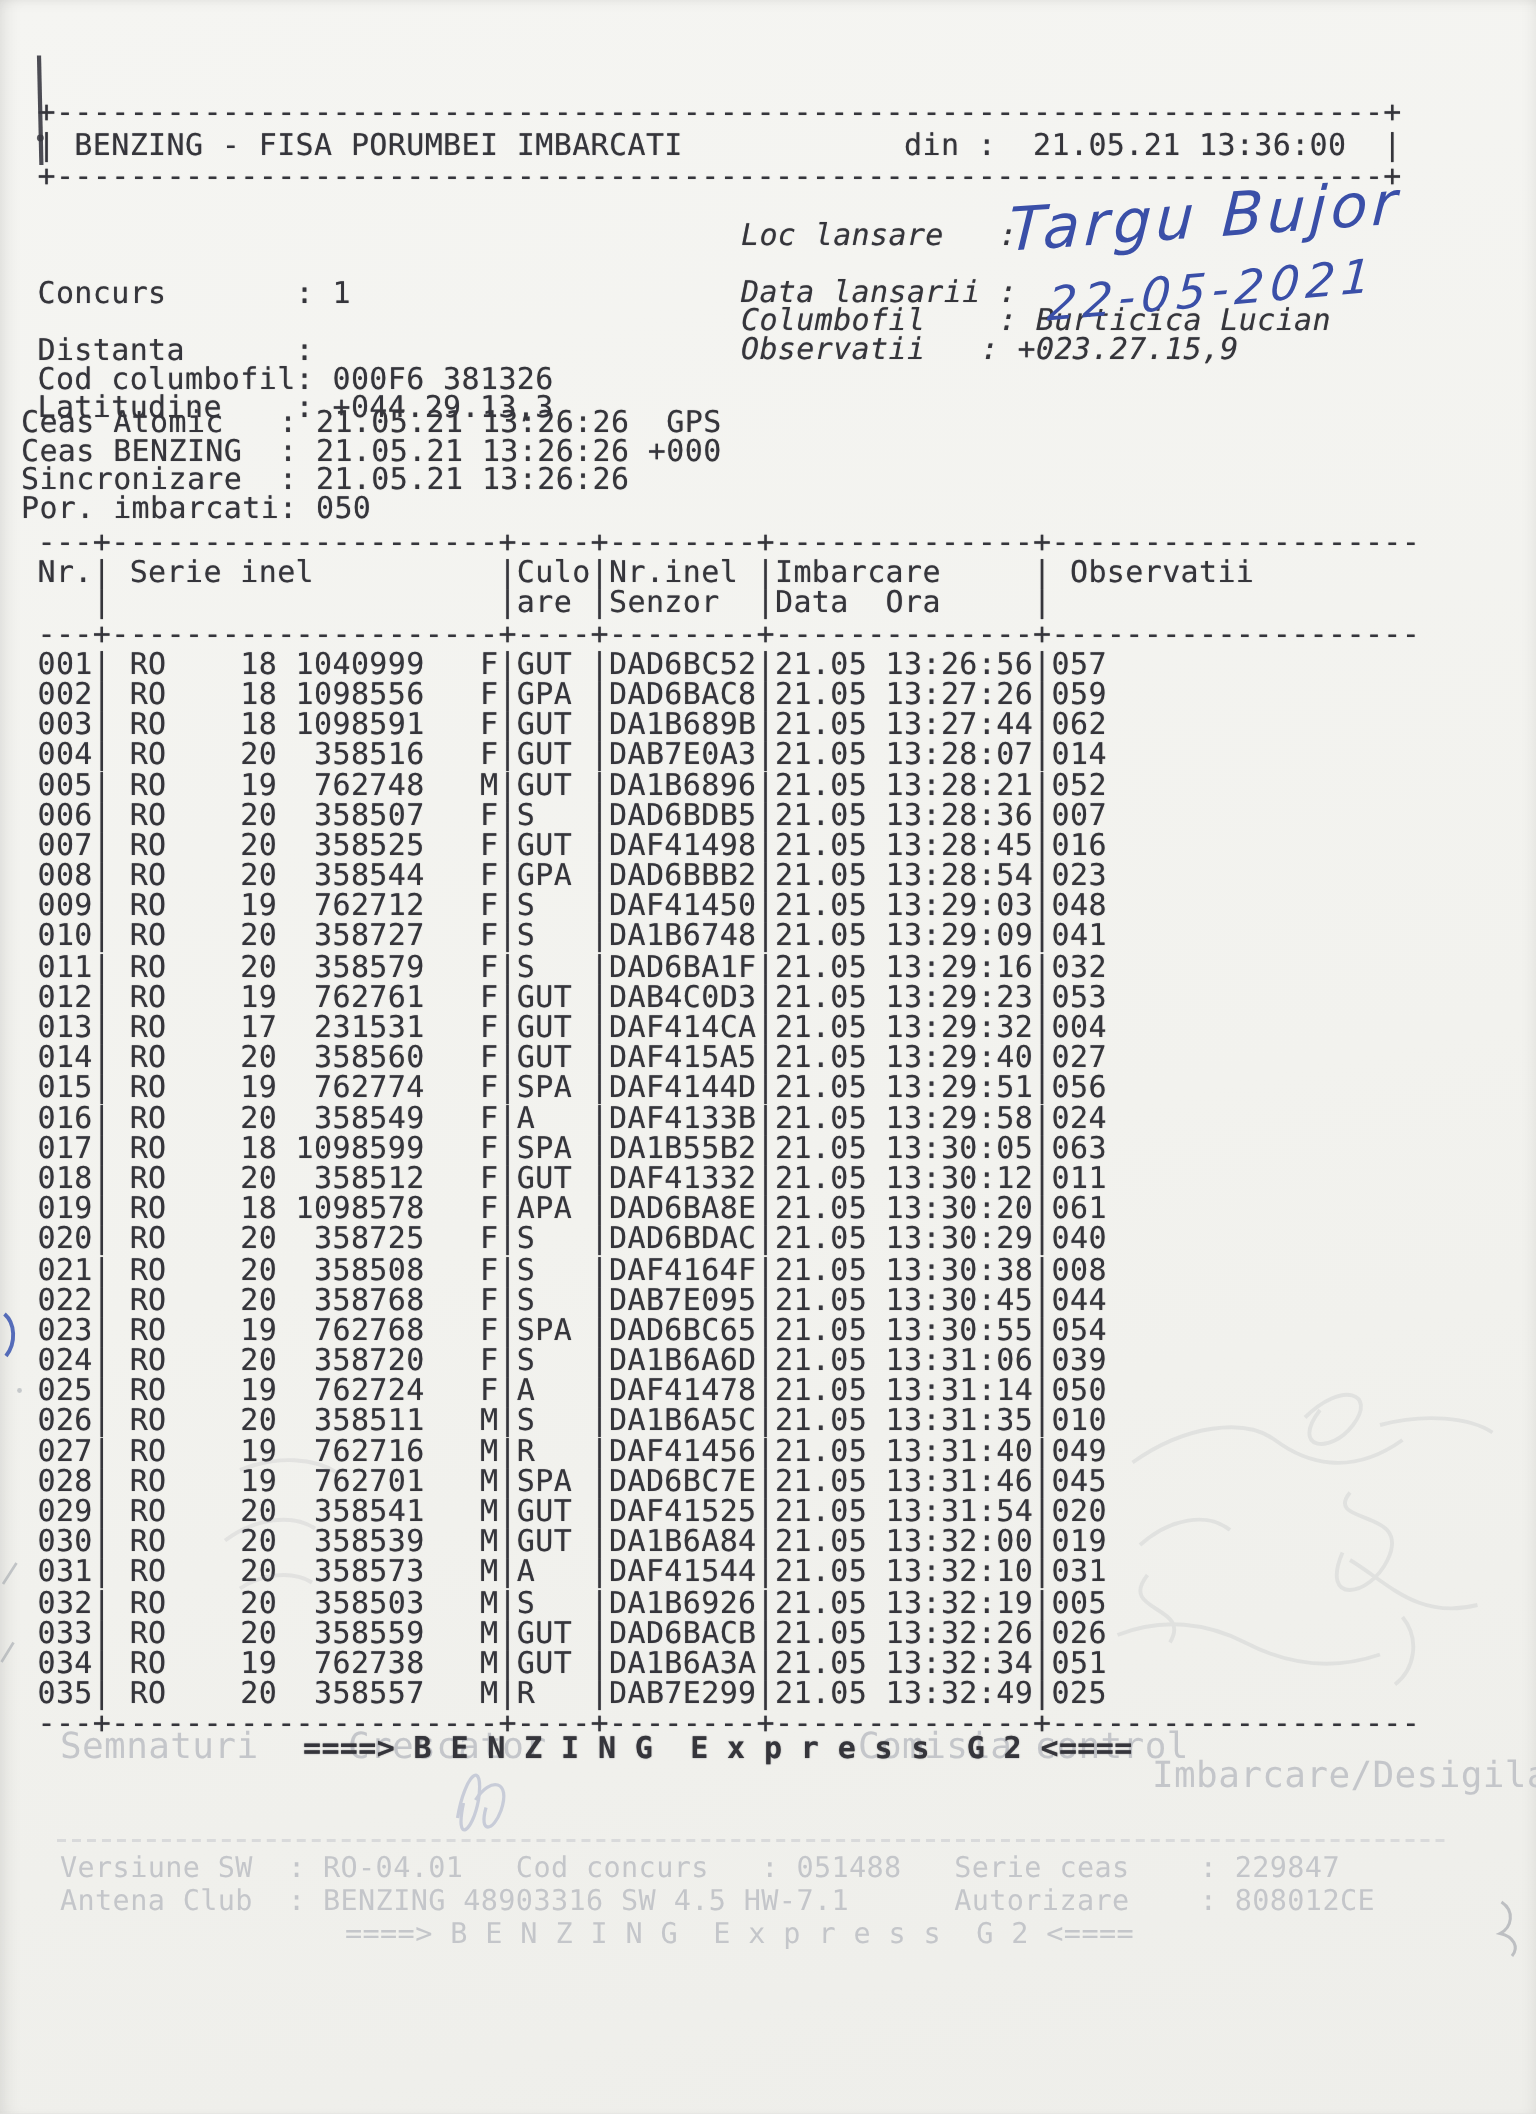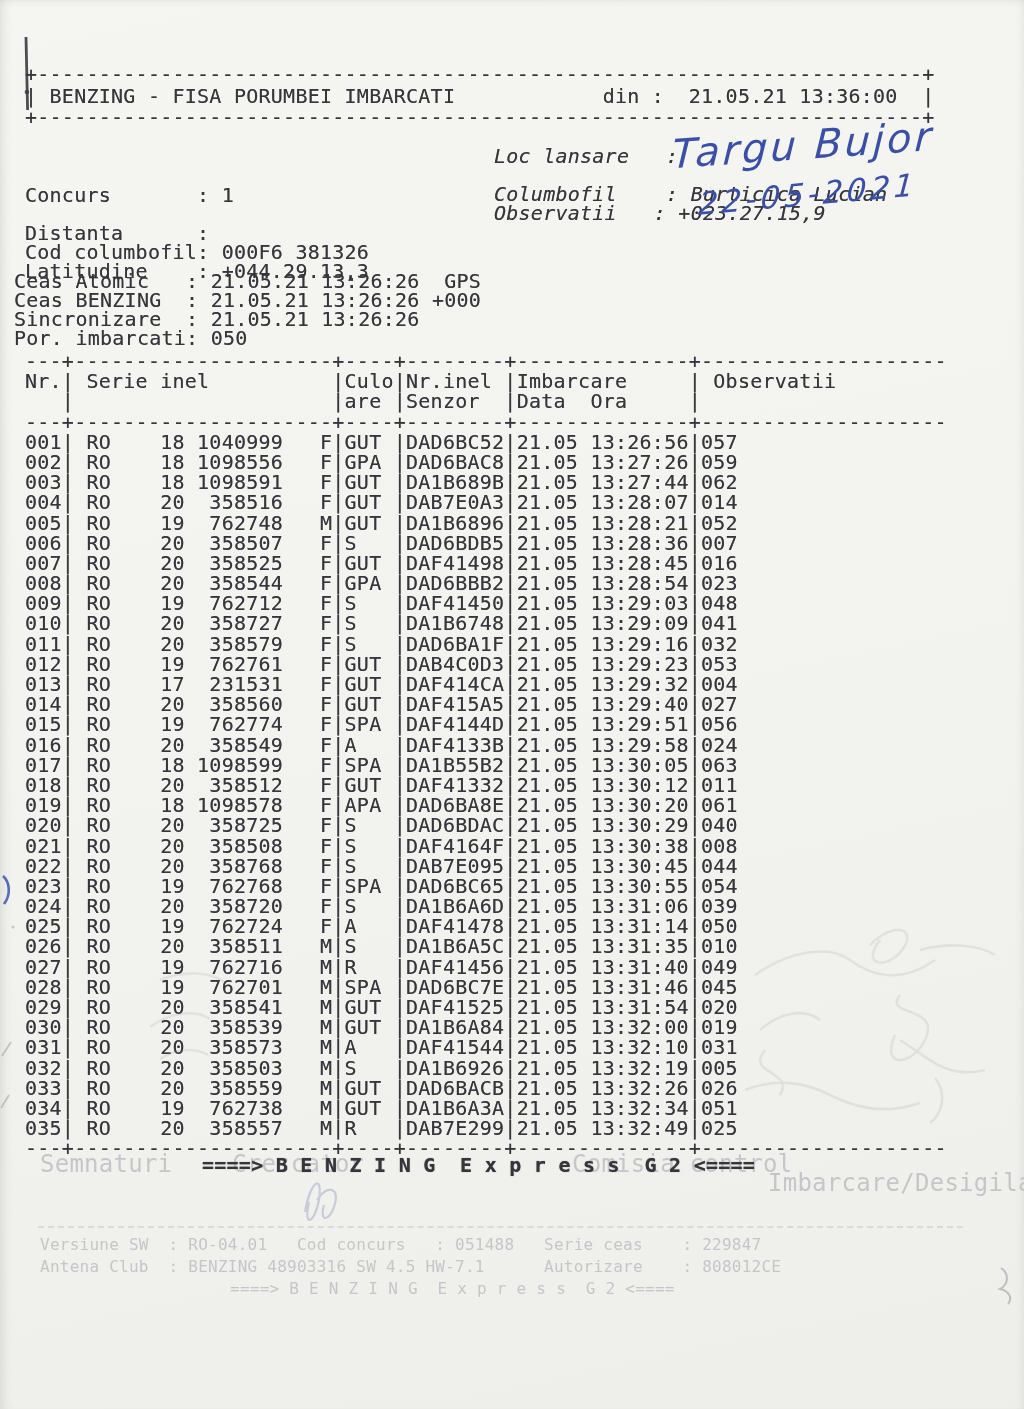--- a/index.html
+++ b/index.html
@@ -20,40 +20,40 @@
   .info-right{left:494px;top:147px;font-style:italic;}
   .clock{left:14px;top:272px;}
   .table{left:25px;top:351px;}
   .table .ln{height:20.2px;line-height:20.2px;}
   .footer{left:202px;top:1153px;font-weight:bold;text-shadow:0 0 .9px rgba(53,53,60,.7);}
   
   .ghost, .ghost *{color:var(--ghost,#c4c6ca);text-shadow:none;}
   .ghost-words{left:0;top:1150px;width:1024px;height:22px;font-size:24px;}
   .ghost-words span{position:absolute;top:0;white-space:pre;}
   .ghost-rule{position:absolute;left:38px;top:1226px;width:925px;border-top:2px dashed #d6d7d9;opacity:.85;}
-  .ghost-lines{left:40px;top:1234px;font-size:16px;}
+  .ghost-lines{left:40px;top:1234px;font-size:19px;}
   .ghost-lines .ln{height:22px;line-height:22px;}
   .ghost-lines .ln:nth-child(3){margin-left:190px;}
   .hand{position:absolute;font-family:"DejaVu Sans","Liberation Sans",sans-serif;
         font-style:italic;color:var(--ink,#3a4fa8);}
   .hand-loc{left:672px;top:122px;font-size:40px;letter-spacing:3px;
             transform:rotate(-4deg) skewX(-7deg);}
   .hand-date{left:698px;top:176px;font-size:31px;letter-spacing:4px;
              transform:rotate(-5deg) skewX(-9deg);}
   svg.marks{position:absolute;left:0;top:0;pointer-events:none;}
 </style>
 </head>
 <body>
 
 <div class="sheet">
 
   <div class="mono box"><div class="ln">+------------------------------------------------------------------------+</div><div class="ln">| BENZING - FISA PORUMBEI IMBARCATI            din :  21.05.21 13:36:00  |</div><div class="ln">+------------------------------------------------------------------------+</div></div>
 
   <div class="mono info info-left"><div class="ln">Concurs       : 1</div><div class="ln"></div><div class="ln">Distanta      : </div><div class="ln">Cod columbofil: 000F6 381326</div><div class="ln">Latitudine    : +044.29.13,3</div></div>
-  <div class="mono info info-right"><div class="ln">Loc lansare   : </div><div class="ln"></div><div class="ln">Columbofil    : Burticica Lucian</div><div class="ln">Observatii   : +023.27.15,9</div></div>
+  <div class="mono info info-right"><div class="ln">Loc lansare   : </div><div class="ln"></div><div class="ln">Data lansarii : </div><div class="ln">Columbofil    : Burticica Lucian</div><div class="ln">Observatii   : +023.27.15,9</div></div>
   <div class="mono info clock"><div class="ln">Ceas Atomic   : 21.05.21 13:26:26  GPS</div><div class="ln">Ceas BENZING  : 21.05.21 13:26:26 +000</div><div class="ln">Sincronizare  : 21.05.21 13:26:26</div><div class="ln">Por. imbarcati: 050</div></div>
 
   <div class="mono table"><div class="ln">---+---------------------+----+--------+--------------+--------------------</div><div class="ln">Nr.| Serie inel          |Culo|Nr.inel |Imbarcare     | Observatii</div><div class="ln">   |                     |are |Senzor  |Data  Ora     |</div><div class="ln">---+---------------------+----+--------+--------------+--------------------</div><div class="ln">001| RO    18 1040999   F|GUT |DAD6BC52|21.05 13:26:56|057</div><div class="ln">002| RO    18 1098556   F|GPA |DAD6BAC8|21.05 13:27:26|059</div><div class="ln">003| RO    18 1098591   F|GUT |DA1B689B|21.05 13:27:44|062</div><div class="ln">004| RO    20  358516   F|GUT |DAB7E0A3|21.05 13:28:07|014</div><div class="ln">005| RO    19  762748   M|GUT |DA1B6896|21.05 13:28:21|052</div><div class="ln">006| RO    20  358507   F|S   |DAD6BDB5|21.05 13:28:36|007</div><div class="ln">007| RO    20  358525   F|GUT |DAF41498|21.05 13:28:45|016</div><div class="ln">008| RO    20  358544   F|GPA |DAD6BBB2|21.05 13:28:54|023</div><div class="ln">009| RO    19  762712   F|S   |DAF41450|21.05 13:29:03|048</div><div class="ln">010| RO    20  358727   F|S   |DA1B6748|21.05 13:29:09|041</div><div class="ln">011| RO    20  358579   F|S   |DAD6BA1F|21.05 13:29:16|032</div><div class="ln">012| RO    19  762761   F|GUT |DAB4C0D3|21.05 13:29:23|053</div><div class="ln">013| RO    17  231531   F|GUT |DAF414CA|21.05 13:29:32|004</div><div class="ln">014| RO    20  358560   F|GUT |DAF415A5|21.05 13:29:40|027</div><div class="ln">015| RO    19  762774   F|SPA |DAF4144D|21.05 13:29:51|056</div><div class="ln">016| RO    20  358549   F|A   |DAF4133B|21.05 13:29:58|024</div><div class="ln">017| RO    18 1098599   F|SPA |DA1B55B2|21.05 13:30:05|063</div><div class="ln">018| RO    20  358512   F|GUT |DAF41332|21.05 13:30:12|011</div><div class="ln">019| RO    18 1098578   F|APA |DAD6BA8E|21.05 13:30:20|061</div><div class="ln">020| RO    20  358725   F|S   |DAD6BDAC|21.05 13:30:29|040</div><div class="ln">021| RO    20  358508   F|S   |DAF4164F|21.05 13:30:38|008</div><div class="ln">022| RO    20  358768   F|S   |DAB7E095|21.05 13:30:45|044</div><div class="ln">023| RO    19  762768   F|SPA |DAD6BC65|21.05 13:30:55|054</div><div class="ln">024| RO    20  358720   F|S   |DA1B6A6D|21.05 13:31:06|039</div><div class="ln">025| RO    19  762724   F|A   |DAF41478|21.05 13:31:14|050</div><div class="ln">026| RO    20  358511   M|S   |DA1B6A5C|21.05 13:31:35|010</div><div class="ln">027| RO    19  762716   M|R   |DAF41456|21.05 13:31:40|049</div><div class="ln">028| RO    19  762701   M|SPA |DAD6BC7E|21.05 13:31:46|045</div><div class="ln">029| RO    20  358541   M|GUT |DAF41525|21.05 13:31:54|020</div><div class="ln">030| RO    20  358539   M|GUT |DA1B6A84|21.05 13:32:00|019</div><div class="ln">031| RO    20  358573   M|A   |DAF41544|21.05 13:32:10|031</div><div class="ln">032| RO    20  358503   M|S   |DA1B6926|21.05 13:32:19|005</div><div class="ln">033| RO    20  358559   M|GUT |DAD6BACB|21.05 13:32:26|026</div><div class="ln">034| RO    19  762738   M|GUT |DA1B6A3A|21.05 13:32:34|051</div><div class="ln">035| RO    20  358557   M|R   |DAB7E299|21.05 13:32:49|025</div><div class="ln">---+---------------------+----+--------+--------------+--------------------</div></div>
 
   <div class="mono ghost ghost-words"><span style="left: 40px;">Semnaturi</span><span style="left: 232px;">Crescator</span><span style="left: 572px;">Comisia control</span><span style="left: 768px; margin-top: 19px;">Imbarcare/Desigilare</span></div>
 
   <div class="mono footer">====&gt; B E N Z I N G  E x p r e s s  G 2 &lt;====</div>
 
   <div class="ghost-rule"></div>
   <div class="mono ghost ghost-lines"><div class="ln">Versiune SW  : RO-04.01   Cod concurs   : 051488   Serie ceas    : 229847</div><div class="ln">Antena Club  : BENZING 48903316 SW 4.5 HW-7.1      Autorizare    : 808012CE</div><div class="ln">====&gt; B E N Z I N G  E x p r e s s  G 2 &lt;====</div></div>

